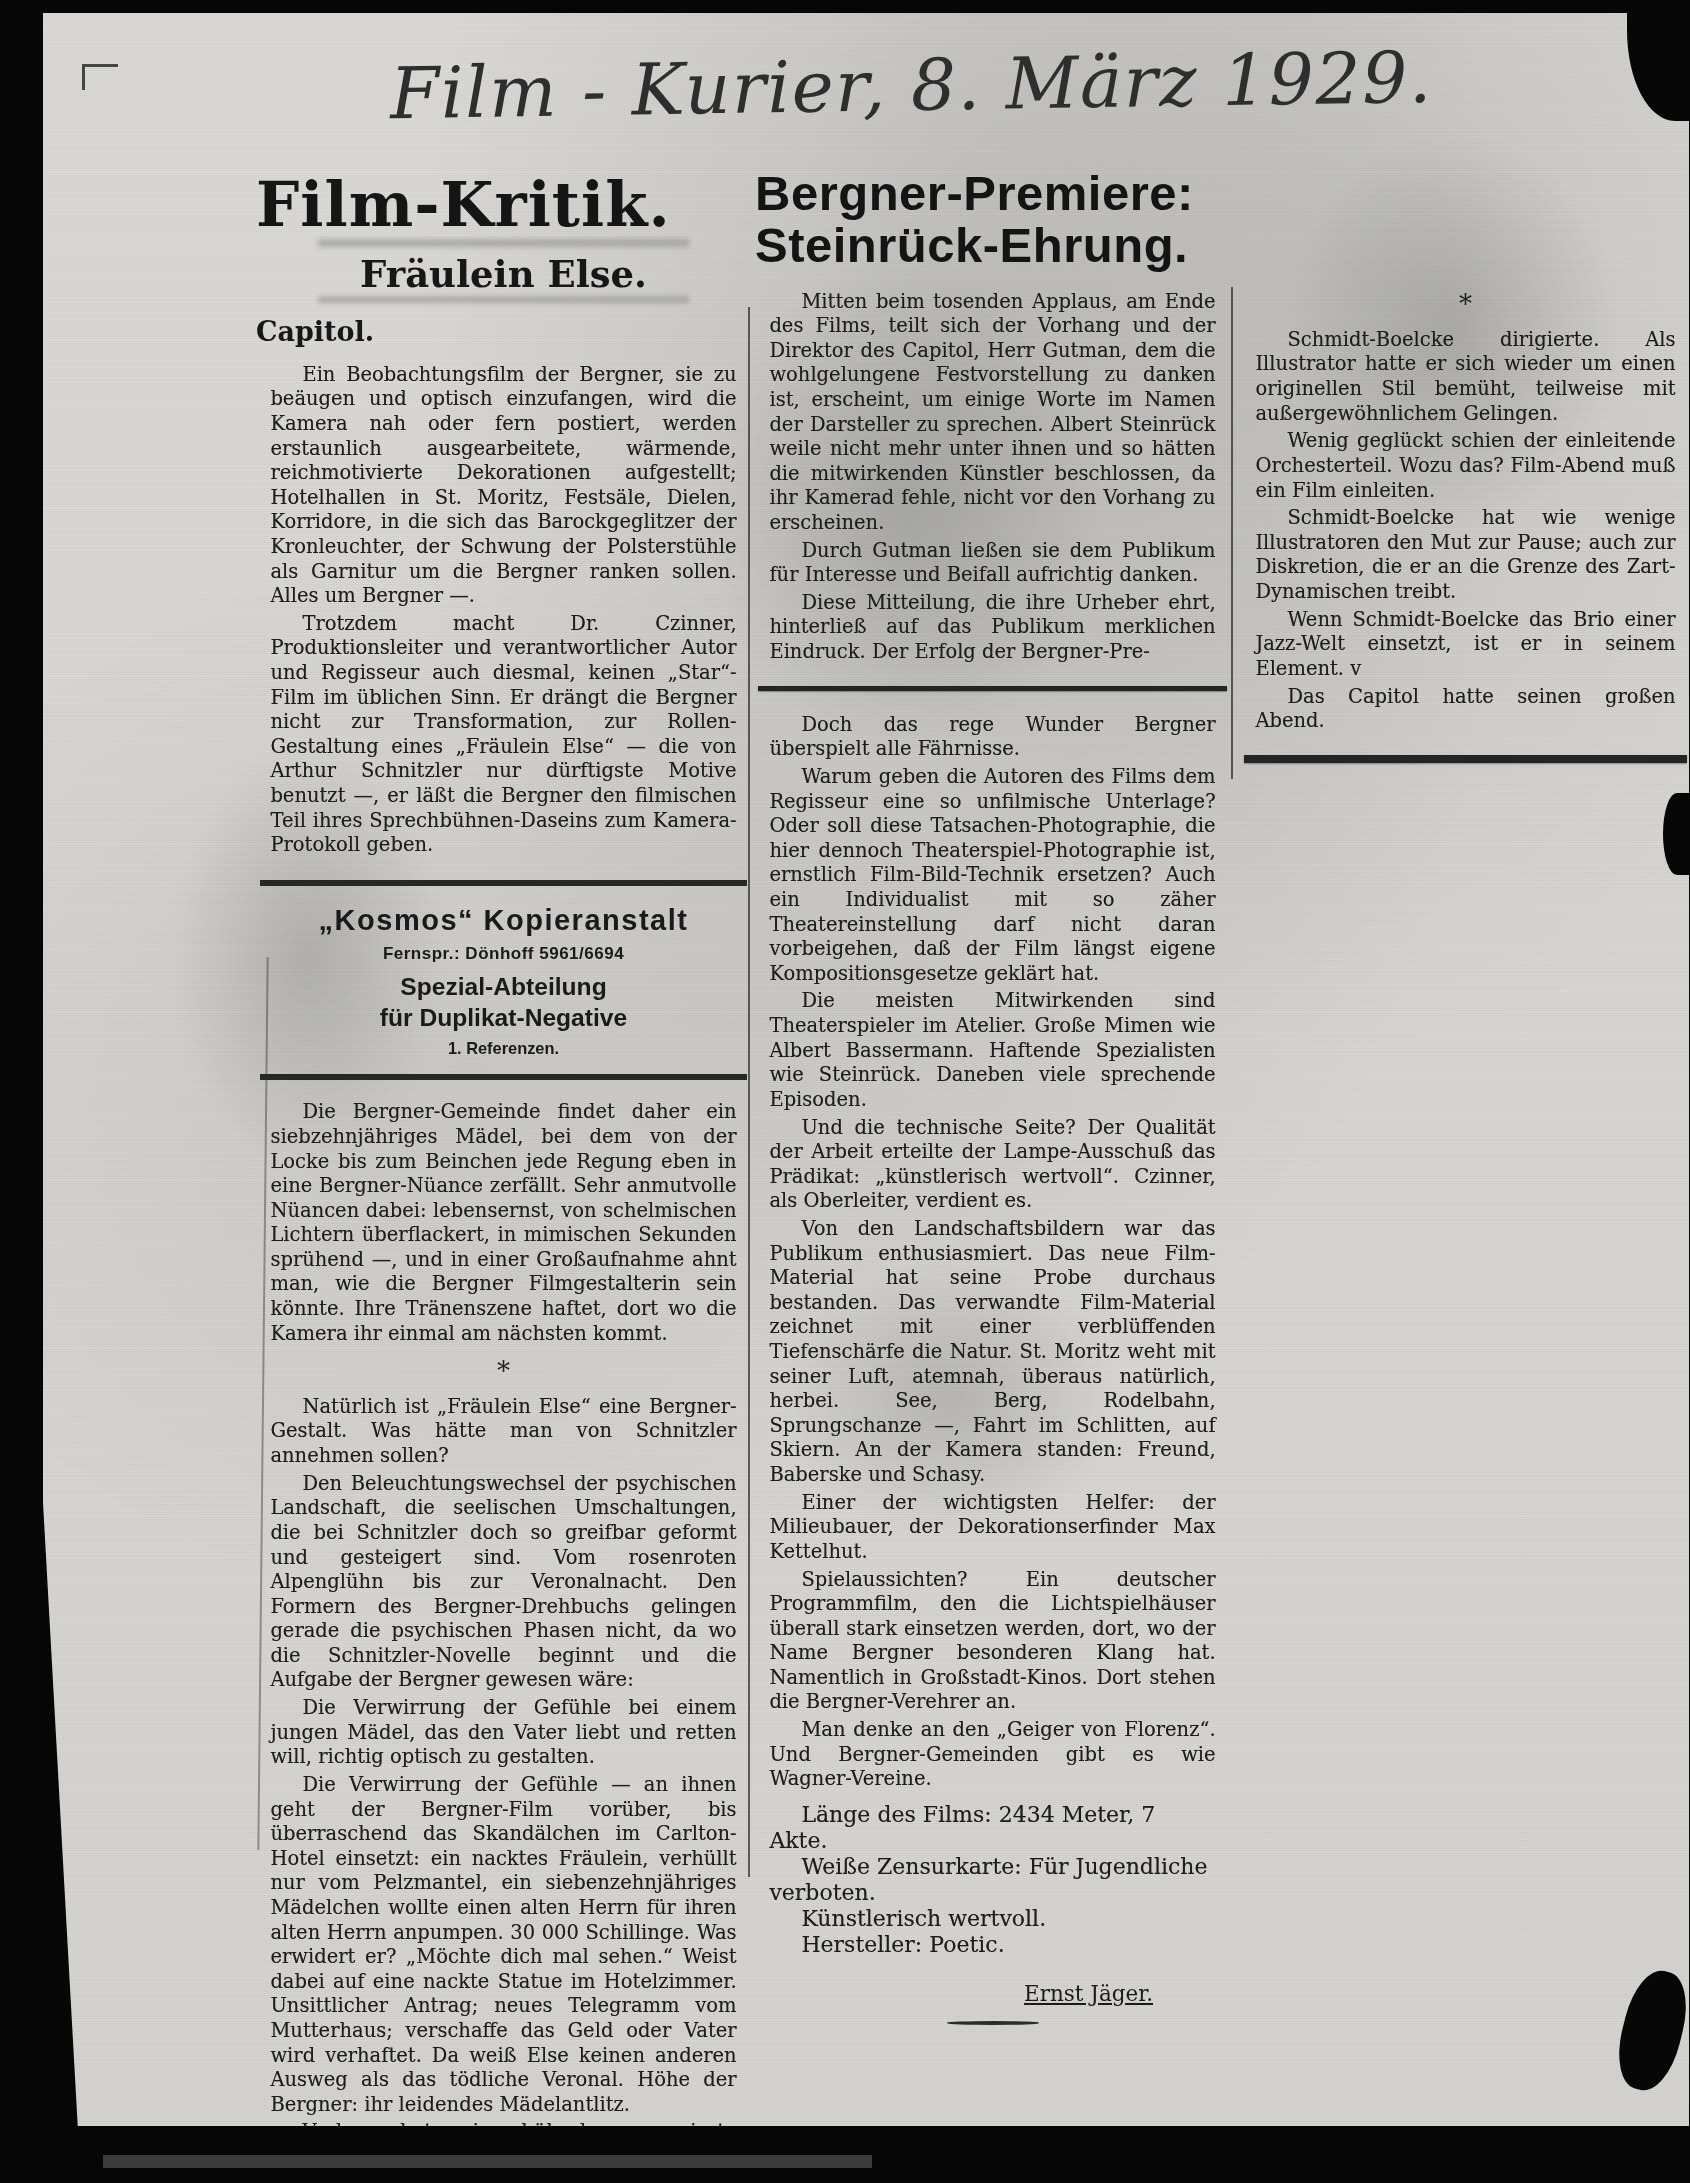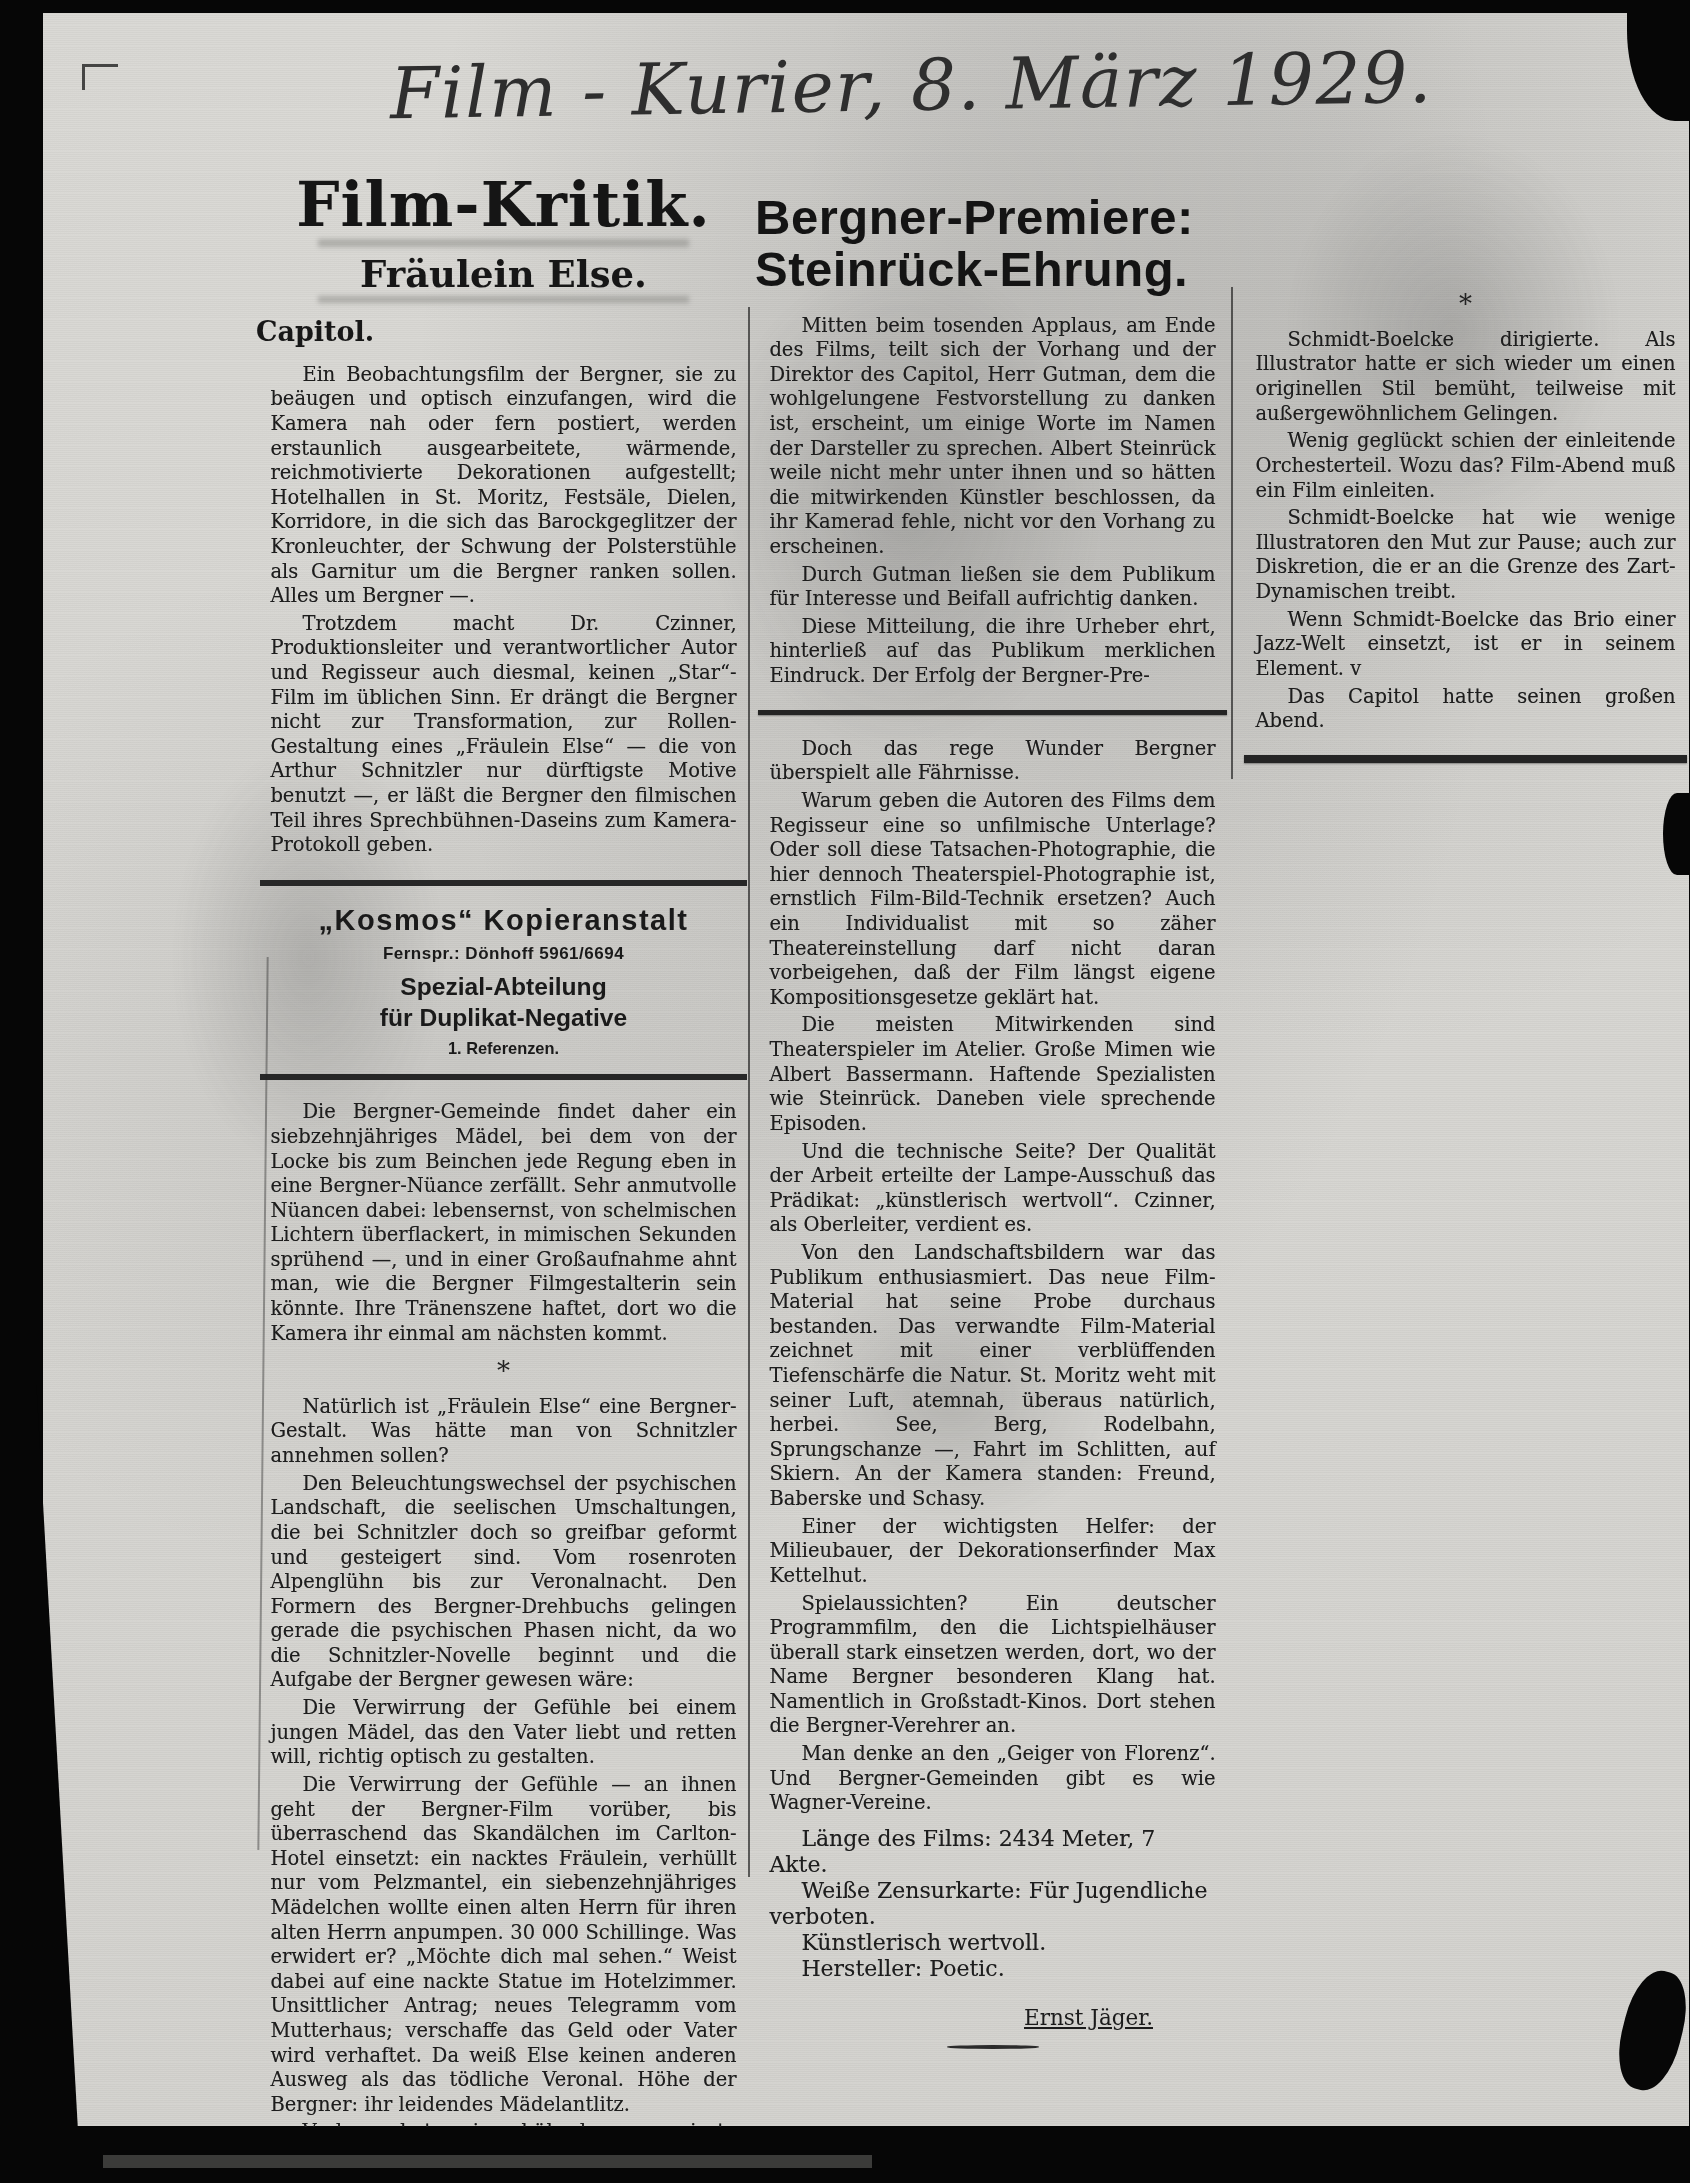--- a/index.html
+++ b/index.html
@@ -28,24 +28,24 @@
     position:absolute;left:348px;top:31px;
     font-family:"DejaVu Serif",serif;font-style:italic;
     font-size:71px;color:#2e2e2e;letter-spacing:1.5px;
     transform:rotate(-0.9deg);white-space:nowrap;
   }
   .corner-mark{position:absolute;left:40px;top:51px;width:33px;height:22.6px;
     border-left:3.6px solid #222;border-top:3.6px solid #222;opacity:.8;}
 
   .col{position:absolute;color:#1d1d1d;}
   .col-left{left:214px;top:161px;width:495px;}
-  .col-mid{left:713px;top:179px;width:475px;}
+  .col-mid{left:713px;top:155px;width:475px;}
   .col-right{left:1199px;top:266px;width:449px;}
 
-  .col-left h1{font:700 61px/1 "DejaVu Serif",serif;text-align:center;
+  .col-left h1{font:700 61px/1 "DejaVu Serif",serif;text-align:left;
     margin:0 0 4.1px;color:#151515;letter-spacing:1px;}
   .col-left h2{font:700 37px/1 "DejaVu Serif",serif;text-align:center;margin:9.2px 0 3.1px;color:#171717;}
   .col-left h3{font:700 27px/1 "DejaVu Serif",serif;text-align:left;margin:15.4px 0 17.4px;color:#171717;}
   .smudge{height:7.2px;margin:0 62px;background:#8a8a86;opacity:.55;filter:blur(2.6px);}
 
   .body{padding:0 14.4px;}
   .para{font-size:19.5px;line-height:24.6px;text-align:justify;text-indent:32px;
     margin:0 0 3.1px;color:#1d1d1d;text-shadow:0 0 0.5px rgba(25,25,25,.45);}
   .para.ni{text-indent:0;}
   .star{text-align:center;font-size:26px;line-height:1;margin:11.3px 0;color:#222;}

